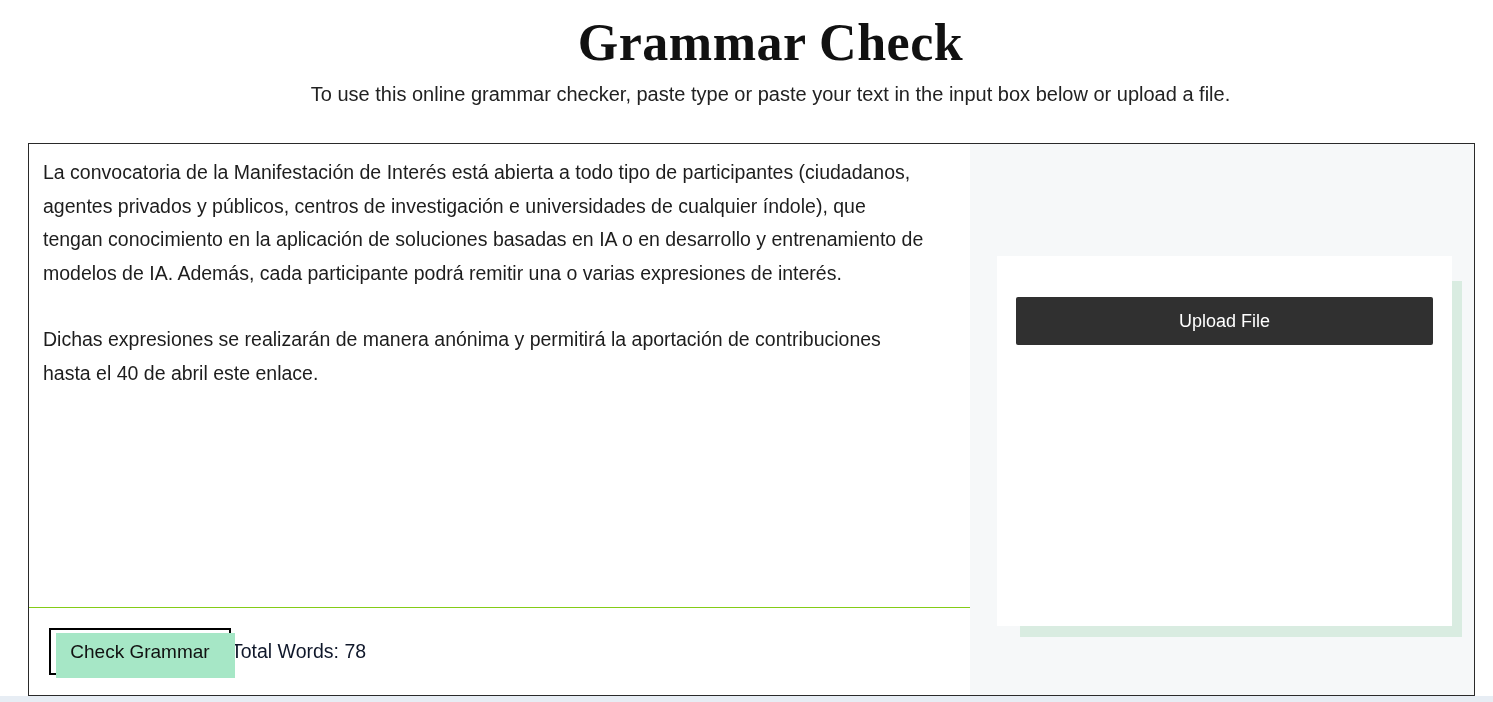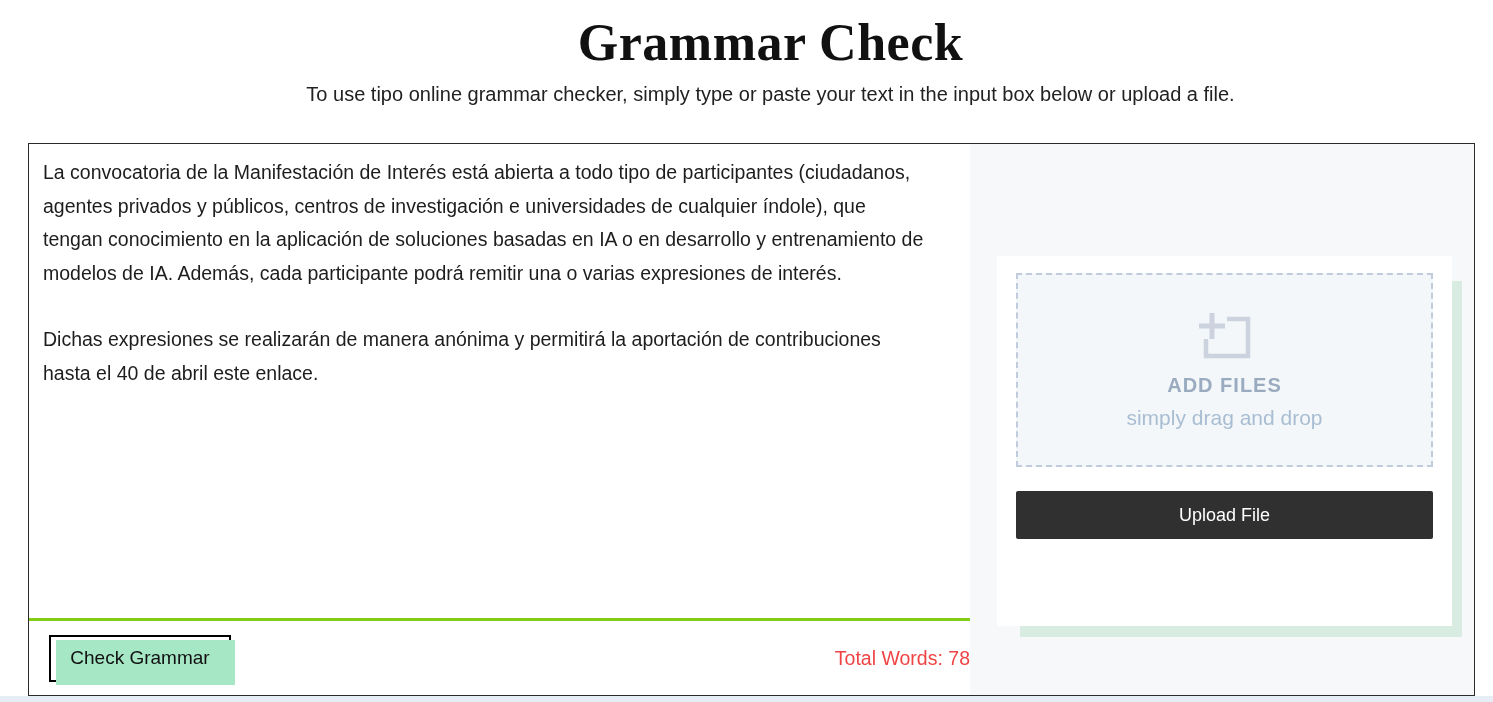--- a/index.html
+++ b/index.html
@@ -52,26 +52,25 @@
     font-size: 19.5px;
     line-height: 33.5px;
     color: #1d1d1d;
     outline: none;
     overflow: hidden;
   }
   .editor p { margin: 0; }
   .editor p + p { margin-top: 33px; }
 
   .left-footer {
-    height: 77px;
-    border-top: 3px solid #84cc16;
+    height: 88px;
+    border-top: 1px solid #84cc16;
     display: flex;
     align-items: center;
     padding-left: 20px;
-    justify-content: space-between;
   }
   .check-btn {
     position: relative;
     width: 182px;
     height: 47px;
     border: 2px solid #000000;
     background: transparent;
     font-family: "Liberation Sans", sans-serif;
     font-size: 19px;
     color: #111111;
@@ -81,23 +80,22 @@
     position: absolute;
     top: 3px; left: 5px; right: -6px; bottom: -5px;
     background: #a6e7c6;
     z-index: 0;
   }
   .check-btn .btn-text {
     position: relative;
     z-index: 1;
   }
   .total-words {
-    margin-left: 22px;
     font-size: 19.5px;
-    color: #ef4444;
+    color: #0f172a;
   }
 
   
   .right-panel {
     flex: 1;
     background: #f6f8f9;
     position: relative;
   }
   .card-shadow {
     position: absolute;
@@ -162,21 +160,21 @@
     left: 0; right: 0; bottom: 0;
     height: 6px;
     background: #e7edf4;
   }
 </style>
 </head>
 <body>
 
 <div class="header">
   <h1 class="page-title">Grammar Check</h1>
-  <p class="page-subtitle">To use tipo online grammar checker, simply type or paste your text in the input box below or upload a file.</p>
+  <p class="page-subtitle">To use this online grammar checker, paste type or paste your text in the input box below or upload a file.</p>
 </div>
 
 <div class="main-box">
 
   <div class="left-panel">
     <div class="editor" role="textbox" aria-multiline="true">
       <p>La convocatoria de la Manifestación de Interés está abierta a todo tipo de participantes (ciudadanos, agentes privados y públicos, centros de investigación e universidades de cualquier índole), que tengan conocimiento en la aplicación de soluciones basadas en IA o en desarrollo y entrenamiento de modelos de IA. Además, cada participante podrá remitir una o varias expresiones de interés.</p>
       <p>Dichas expresiones se realizarán de manera anónima y permitirá la aportación de contribuciones hasta el 40 de abril este enlace.</p>
     </div>
     <div class="left-footer">
@@ -186,27 +184,19 @@
       </button>
       <div class="total-words">
         <span>Total Words:</span>&nbsp;<span>78</span>
       </div>
     </div>
   </div>
 
   <div class="right-panel">
     <div class="card-shadow"></div>
     <div class="upload-card">
-      <div class="dropzone">
-        <svg class="dropzone-icon" width="58" height="52" viewBox="0 0 58 52" fill="none">
-          <path d="M31 9 H52 V46 H10 V29" stroke="#ccd3de" stroke-width="4.5"></path>
-          <path d="M16 3 V29 M3 16 H29" stroke="#ccd3de" stroke-width="5"></path>
-        </svg>
-        <div class="dropzone-title">ADD FILES</div>
-        <div class="dropzone-sub">simply drag and drop</div>
-      </div>
       <button class="dark-btn upload-btn">Upload File</button>
     </div>
   </div>
 
 </div>
 
 <div class="bottom-strip"></div>
 
 </body></html>

